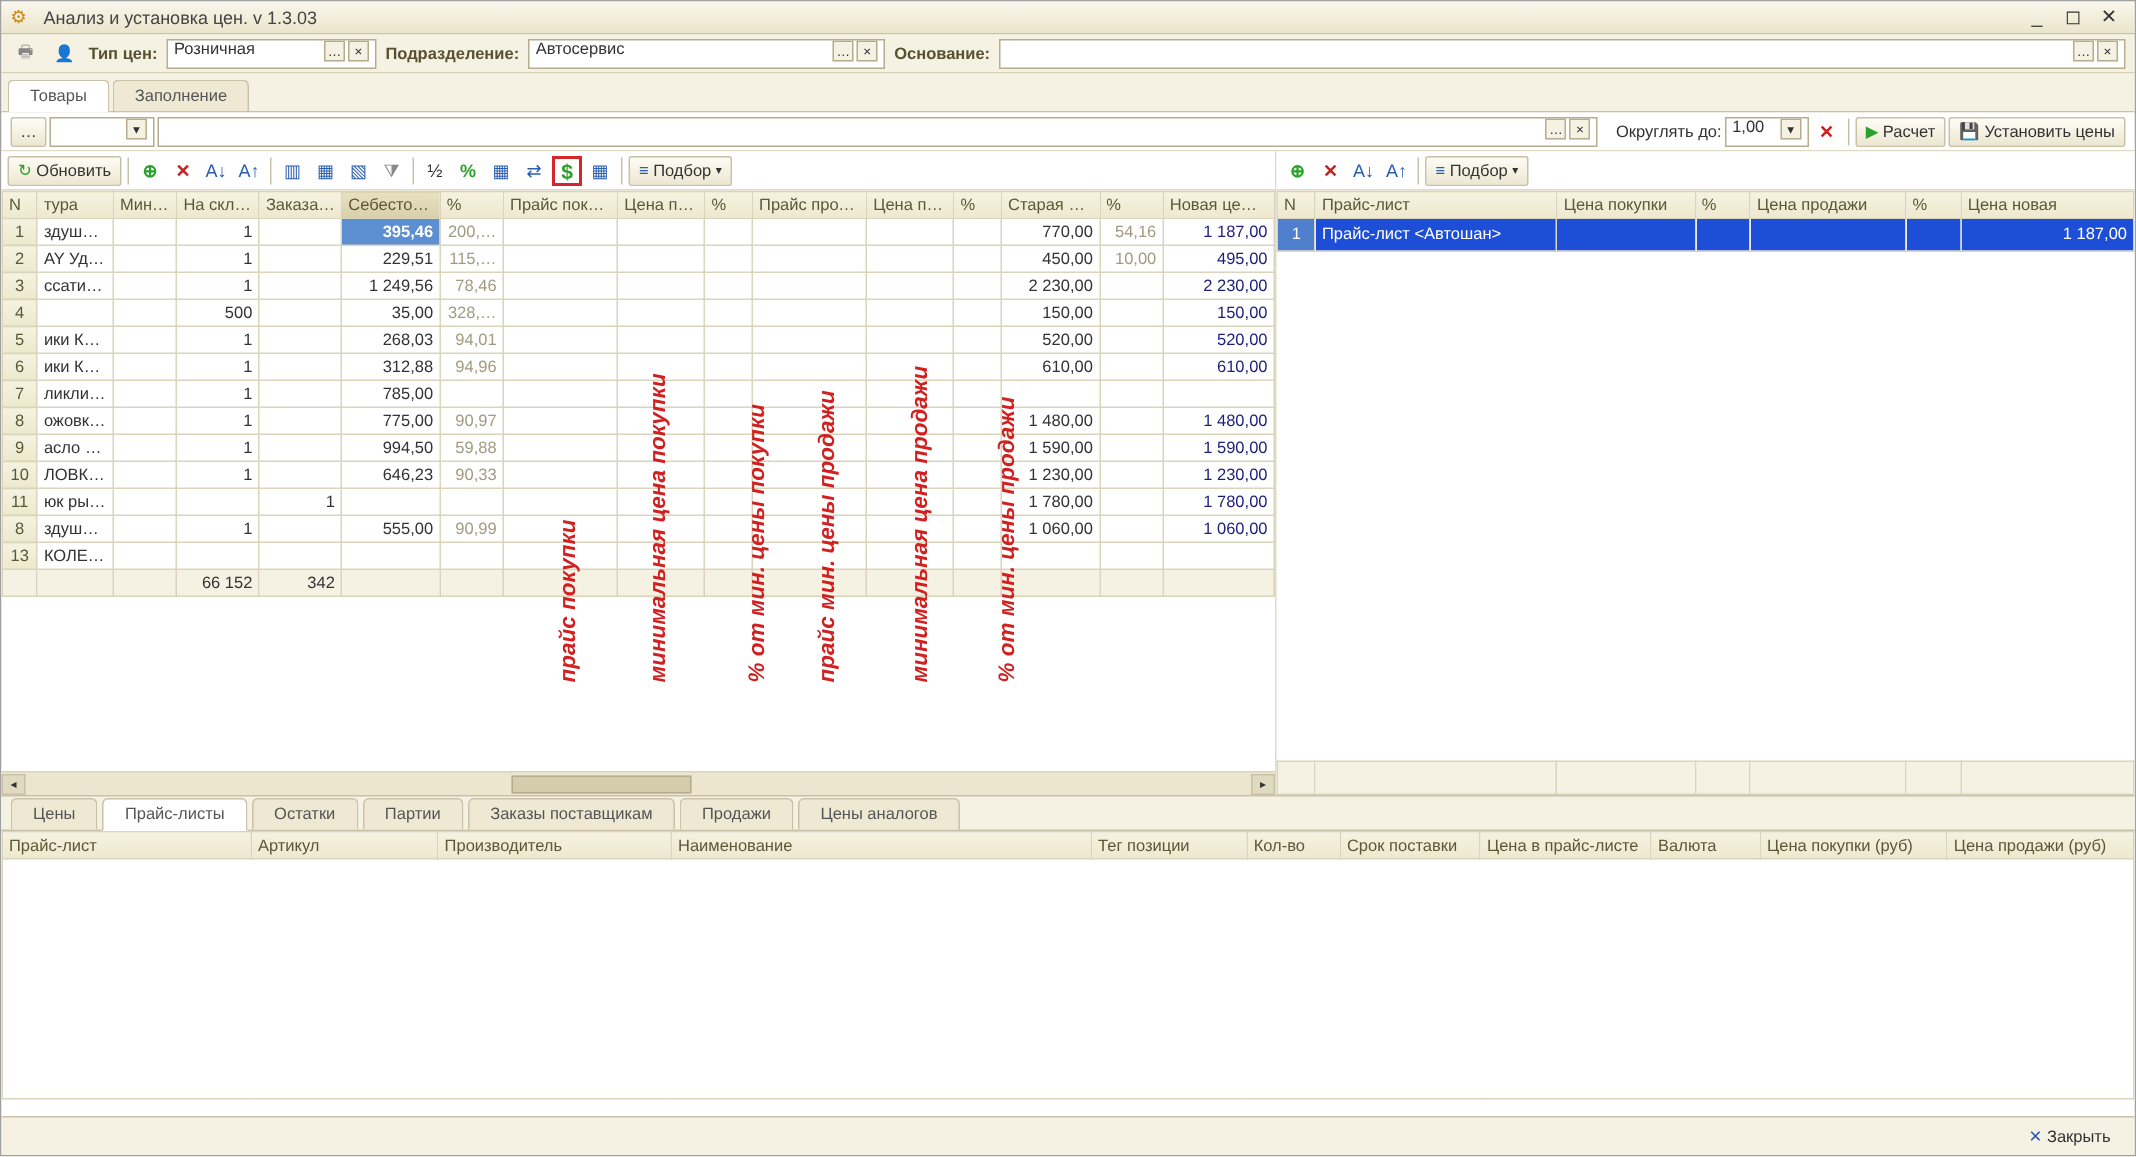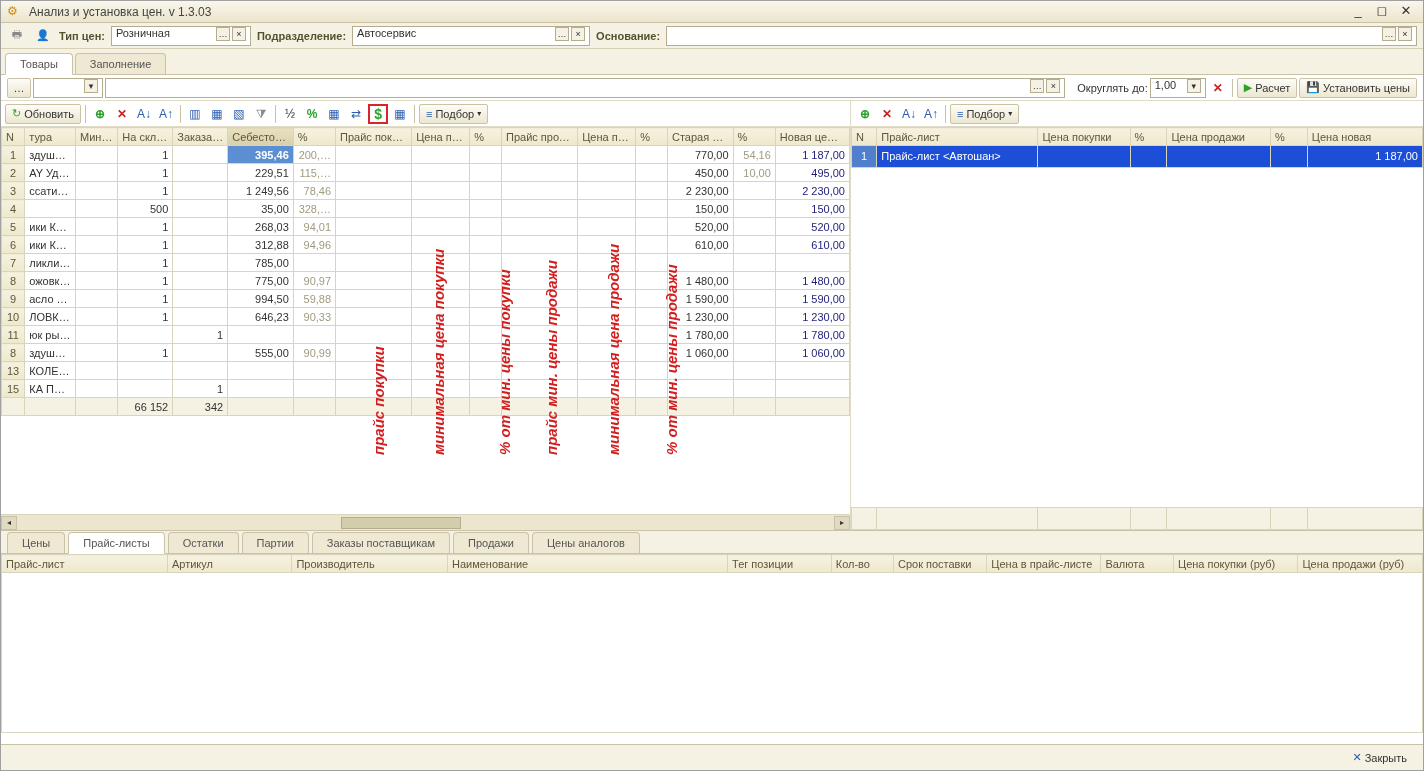--- a/index.html
+++ b/index.html
@@ -602,38 +602,20 @@
                   <td class="num">1 060,00</td>
                   <td class="num dim"></td>
                   <td class="num bold">1 060,00</td>
                 </tr>
                 <tr>
                   <td class="rownum">13</td>
                   <td>КОЛЕ…</td>
                   <td class="num"></td>
                   <td class="num"></td>
                   <td class="num"></td>
-                  <td class="num"></td>
-                  <td class="num dim"></td>
-                  <td></td>
-                  <td></td>
-                  <td></td>
-                  <td></td>
-                  <td></td>
-                  <td></td>
-                  <td class="num"></td>
-                  <td class="num dim"></td>
-                  <td class="num bold"></td>
-                </tr>
-                <tr>
-                  <td class="rownum">15</td>
-                  <td>КА ПР…</td>
-                  <td class="num"></td>
-                  <td class="num"></td>
-                  <td class="num">1</td>
                   <td class="num"></td>
                   <td class="num dim"></td>
                   <td></td>
                   <td></td>
                   <td></td>
                   <td></td>
                   <td></td>
                   <td></td>
                   <td class="num"></td>
                   <td class="num dim"></td>

